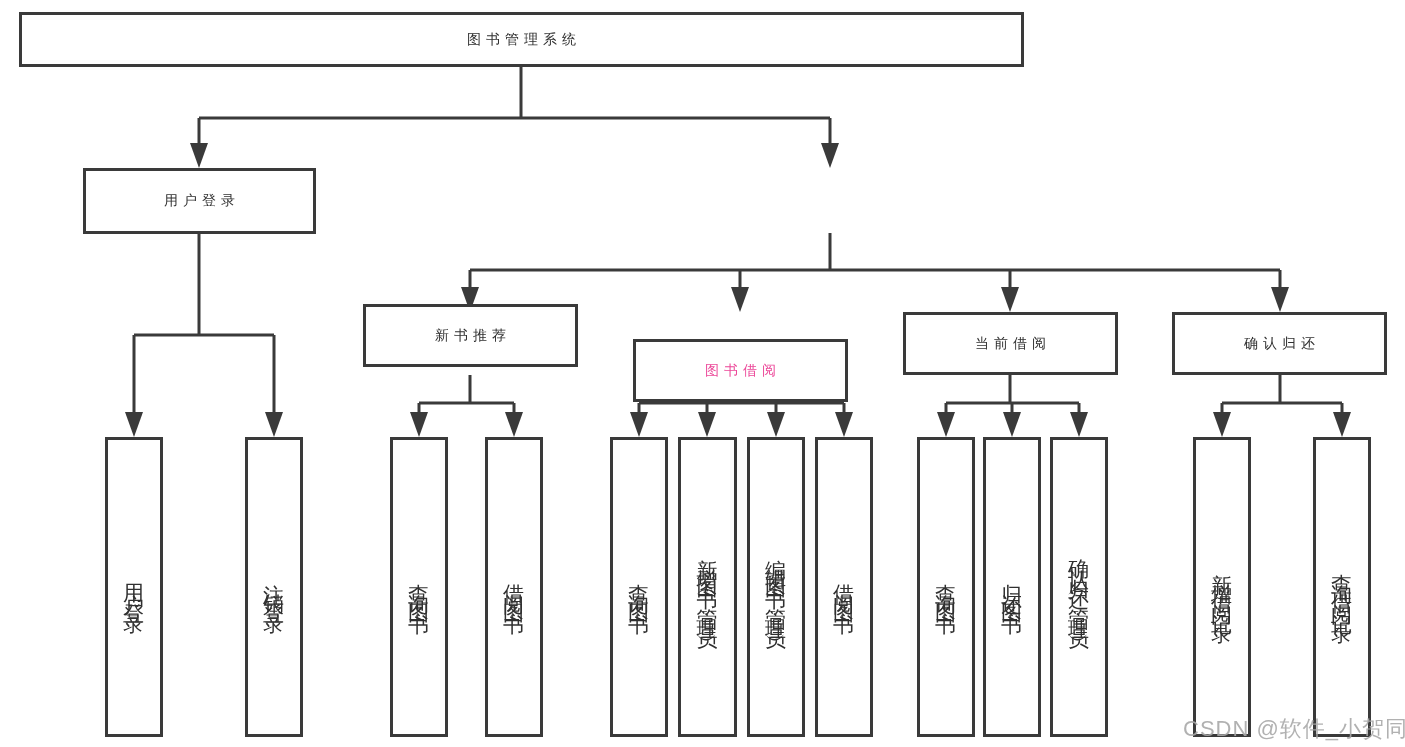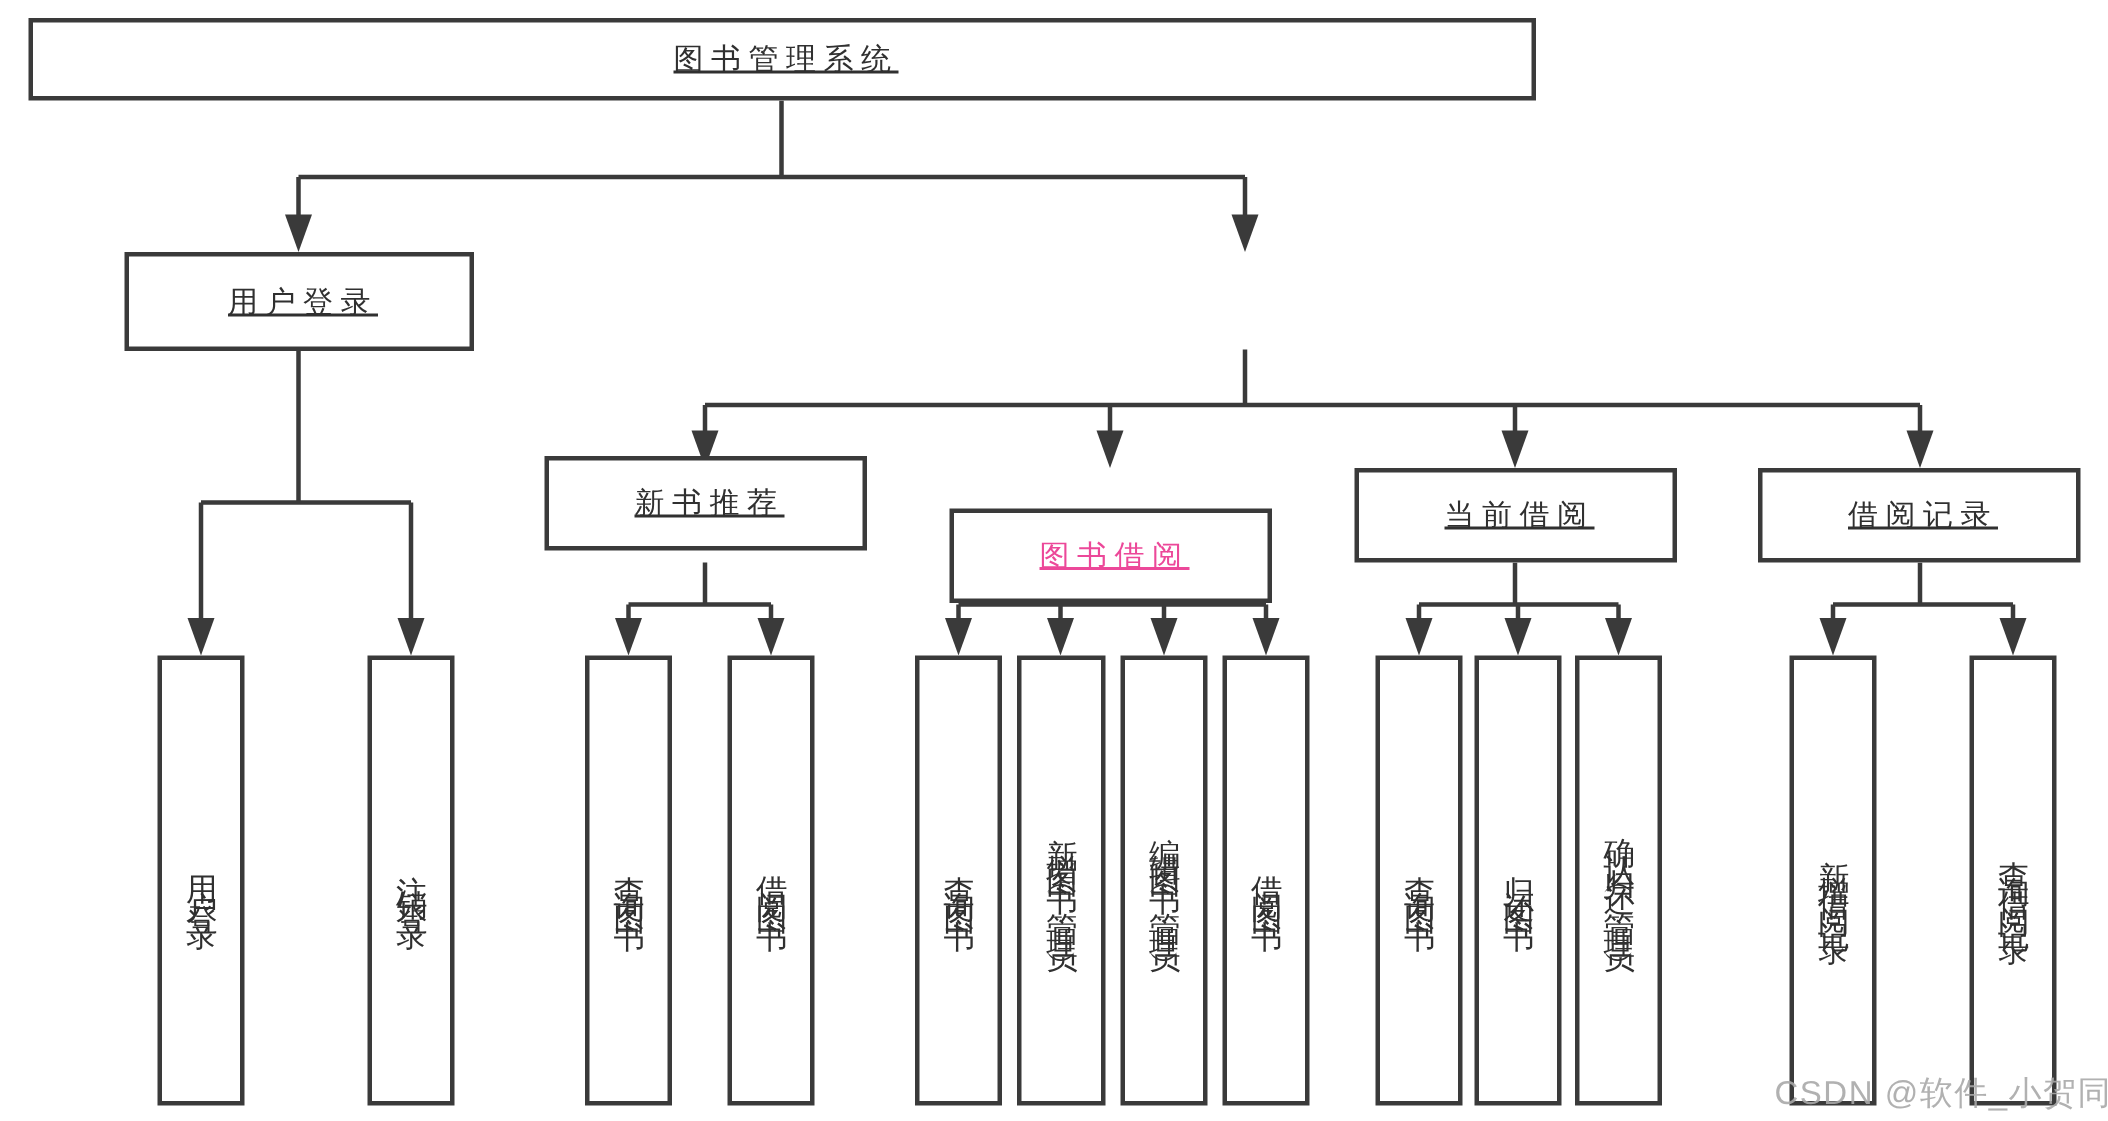--- a/index.html
+++ b/index.html
@@ -22,25 +22,24 @@
     box-sizing: border-box;
     background: #ffffff;
     border: 3px solid #3a3a3a;
     color: #303030;
     display: flex;
     align-items: center;
     justify-content: center;
     z-index: 2;
   }
   .h-node {
-    font-size: 20px;
+    font-size: 14px;
     letter-spacing: 5px;
     text-indent: 5px;
     white-space: nowrap;
-    text-decoration: underline;
   }
   .v-node {
     top: 437px;
     height: 300px;
     font-size: 21px;
     writing-mode: vertical-rl;
     letter-spacing: 10px;
     line-height: 1;
   }
   
@@ -106,21 +105,21 @@
         <polygon points="1342,437 1333,412 1351,412" fill="#3a3a3a"></polygon>
       </svg></div>
 
   <div class="node h-node n0" style="border-color: rgb(58, 58, 58); color: rgb(48, 48, 48);">图书管理系统</div>
 
   <div class="node h-node n1" style="border-color: rgb(58, 58, 58); color: rgb(48, 48, 48);">用户登录</div>
 
   <div class="node h-node n3" style="border-color: rgb(58, 58, 58); color: rgb(48, 48, 48);">新书推荐</div>
   <div class="node h-node n4" style="border-color: rgb(58, 58, 58); color: #ec4899; margin-top: 27px;">图书借阅</div>
   <div class="node h-node n5" style="border-color: rgb(58, 58, 58); color: rgb(48, 48, 48); text-align: center;">当前借阅</div>
-  <div class="node h-node n6" style="border-color: rgb(58, 58, 58); color: rgb(48, 48, 48);">借阅记录</div>
+  <div class="node h-node n6" style="border-color: rgb(58, 58, 58); color: rgb(48, 48, 48);">确认归还</div>
 
   <div class="node v-node n7" style="border-color: rgb(58, 58, 58); color: rgb(48, 48, 48);">用户登录</div>
   <div class="node v-node n8" style="border-color: rgb(58, 58, 58); color: rgb(48, 48, 48);">注销登录</div>
   <div class="node v-node n9" style="border-color: rgb(58, 58, 58); color: rgb(48, 48, 48);">查询图书</div>
   <div class="node v-node n10" style="border-color: rgb(58, 58, 58); color: rgb(48, 48, 48);">借阅图书</div>
   <div class="node v-node n11" style="border-color: rgb(58, 58, 58); color: rgb(48, 48, 48);">查询图书</div>
   <div class="node v-node n12" style="border-color: rgb(58, 58, 58); color: rgb(48, 48, 48);">新增图书（管理员）</div>
   <div class="node v-node n13" style="border-color: rgb(58, 58, 58); color: rgb(48, 48, 48);">编辑图书（管理员）</div>
   <div class="node v-node n14" style="border-color: rgb(58, 58, 58); color: rgb(48, 48, 48);">借阅图书</div>
   <div class="node v-node n15" style="border-color: rgb(58, 58, 58); color: rgb(48, 48, 48);">查询图书</div>

